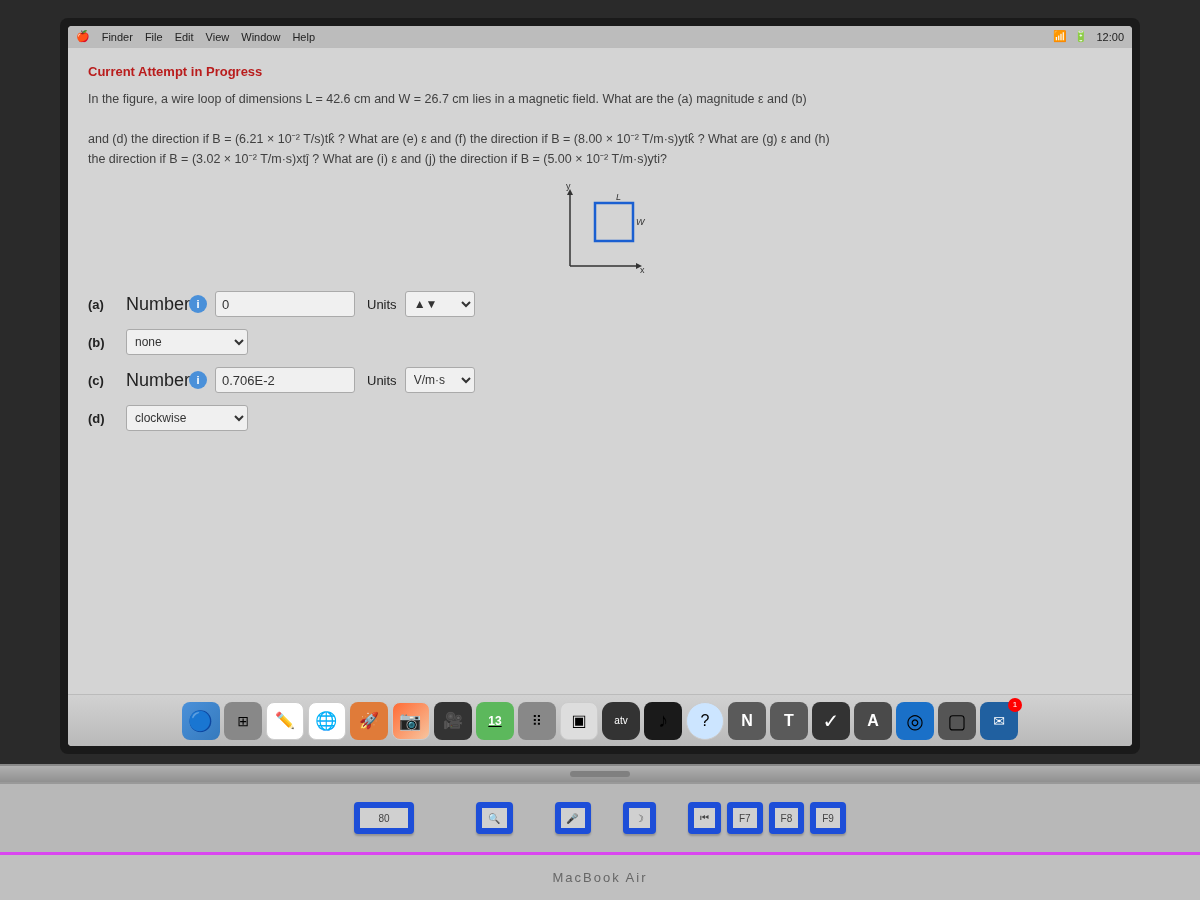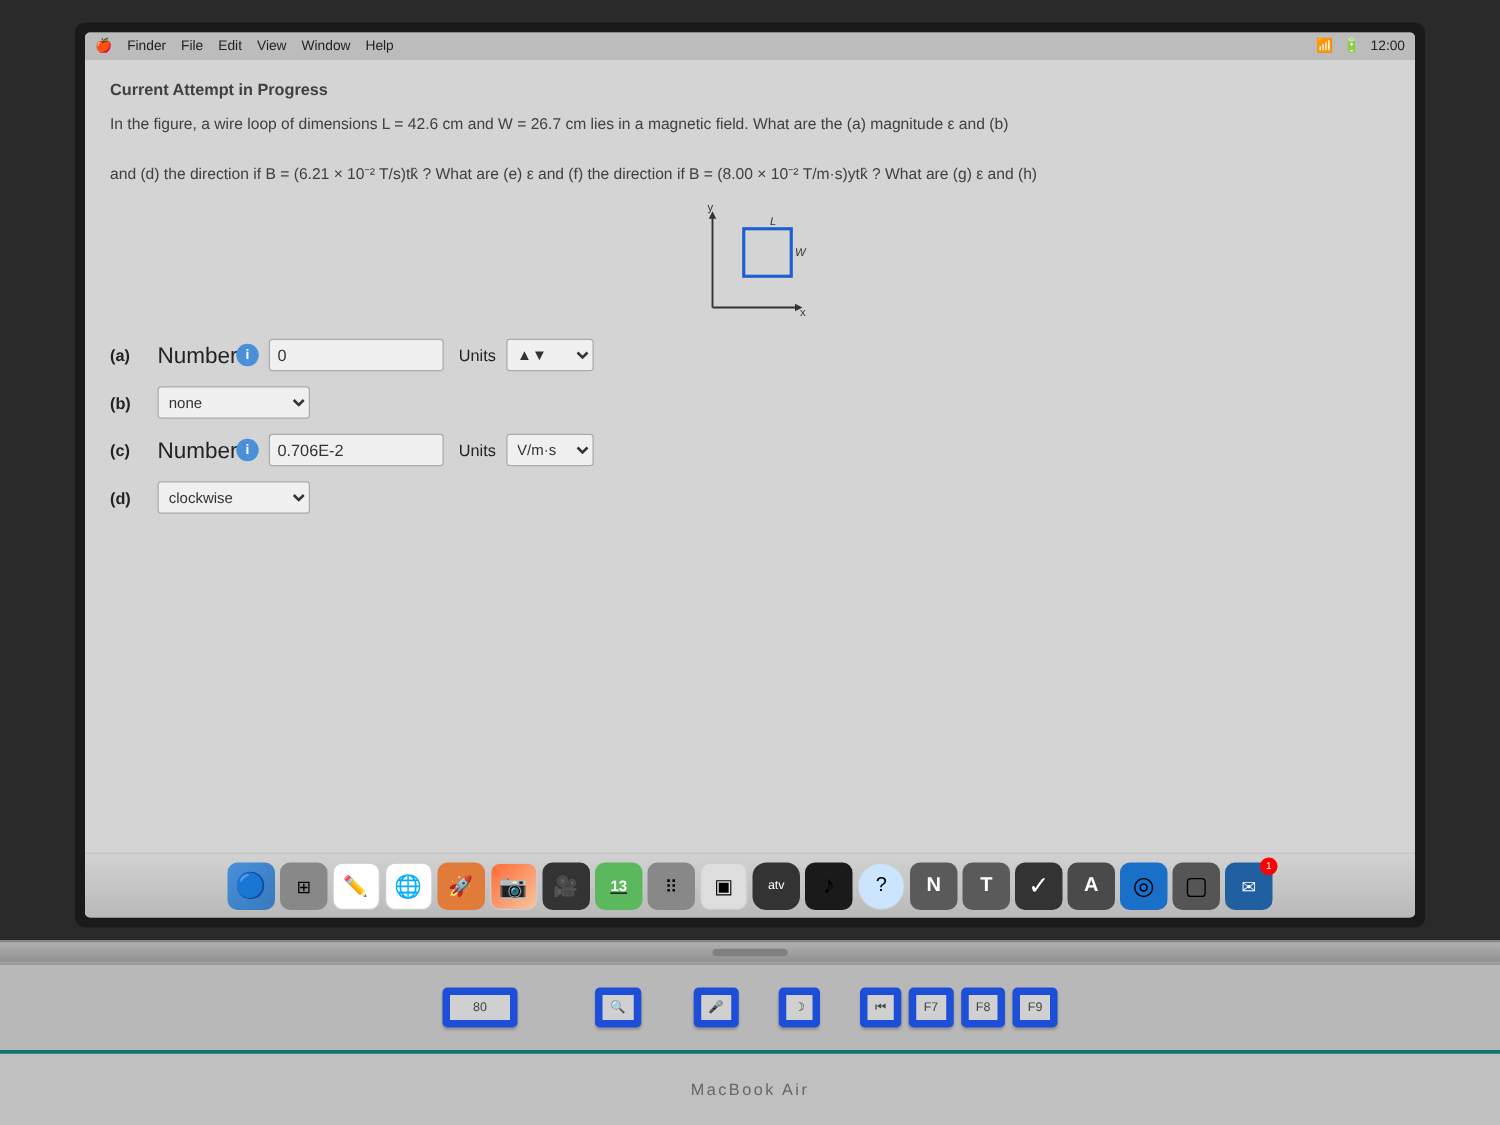--- a/index.html
+++ b/index.html
@@ -49,21 +49,21 @@
       background: #d4d4d4;
       padding: 16px 20px 12px 20px;
       display: flex;
       flex-direction: column;
       gap: 0;
     }
 
     .attempt-header {
       font-size: 13px;
       font-weight: 600;
-      color: #404040;
+      color: #b91c1c;
       margin-bottom: 10px;
     }
 
     .question-text {
       font-size: 12.5px;
       color: #404040;
       line-height: 1.6;
       margin-bottom: 8px;
     }
 
@@ -222,26 +222,26 @@
       margin-left: auto;
       display: flex;
       align-items: center;
       gap: 8px;
       font-size: 11px;
       color: #222;
     }
 
     
     .laptop-bottom {
-      height: 60px;
+      height: 48px;
       background: #c0c0c0;
       display: flex;
       align-items: center;
       justify-content: center;
-      border-top: 3px solid #0f766e;
+      border-top: 3px solid #d946ef;
     }
 
     .macbook-label {
       font-size: 13px;
       color: #666;
       letter-spacing: 2px;
     }
 
     
     .keyboard-row {
@@ -312,20 +312,21 @@
       </div>
 
       <div class="content-area">
 
         <div class="attempt-header">Current Attempt in Progress</div>
 
         <div class="question-text">
           <span>In the figure, a wire loop of dimensions L = 42.6 cm and W = 26.7 cm lies in a magnetic field. What are the (a) magnitude ε and (b)</span><br>
           <br>
           <span>and (d) the direction if B = (6.21 × 10⁻² T/s)tk̂ ? What are (e) ε and (f) the direction if B = (8.00 × 10⁻² T/m·s)ytk̂ ? What are (g) ε and (h)</span><br>
+          <span>the direction if B = (3.02 × 10⁻² T/m·s)xtĵ ? What are (i) ε and (j) the direction if B = (5.00 × 10⁻² T/m·s)yti?</span>
         </div>
 
         <div class="diagram-container">
           <div class="wire-loop-diagram">
             <svg viewBox="0 0 120 100" xmlns="http://www.w3.org/2000/svg">
 
               <line x1="30" y1="85" x2="30" y2="10" stroke="#333" stroke-width="1.5"></line>
               <polygon points="30,8 27,14 33,14" fill="#333"></polygon>
               <text x="26" y="8" font-size="9" fill="#333">y</text>
 

